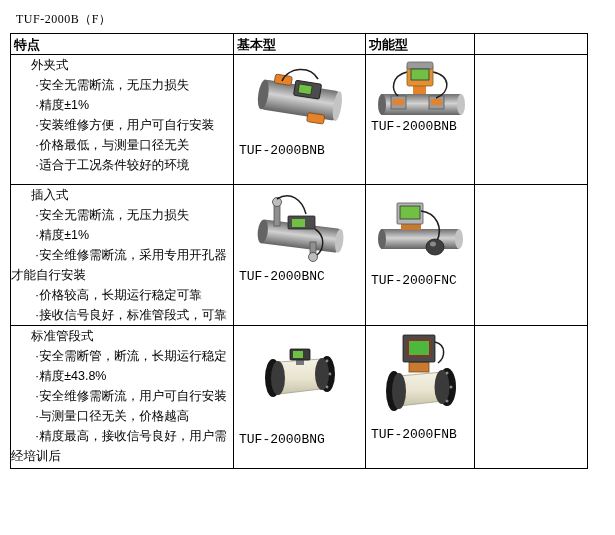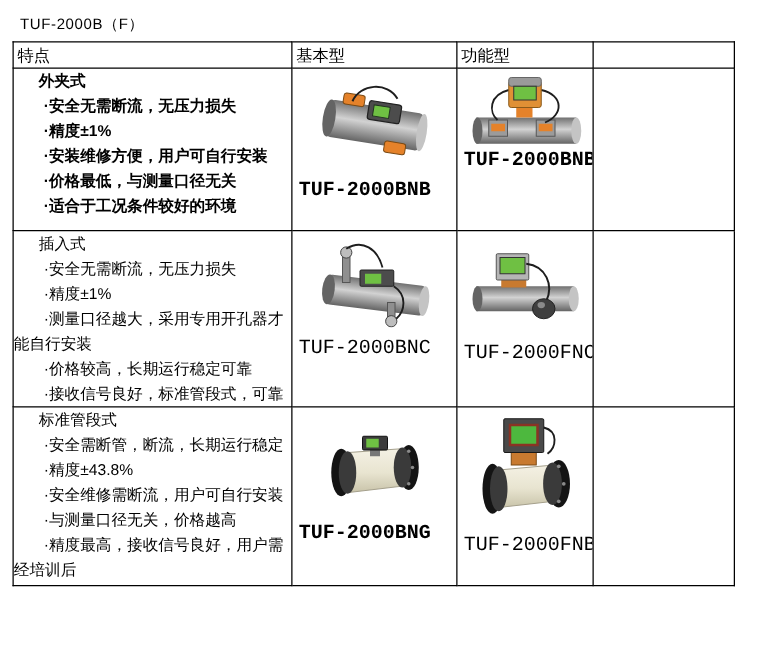--- a/index.html
+++ b/index.html
@@ -6,42 +6,42 @@
   body {
     width:615px; height:535px;
     background:#ffffff;
     font-family:"Liberation Sans", sans-serif;
     color:#000;
     position:relative;
     overflow:hidden;
   }
   .doc-title {
     position:absolute; left:16px; top:11px;
-    font-family:Liberation Sans, sans-serif;
+    font-family:Liberation Serif, serif;
     font-size:12px; letter-spacing:0.5px;
     white-space:nowrap;
   }
   table.spec {
     position:absolute; left:10px; top:33px;
     border-collapse:collapse; table-layout:fixed;
     width:577px;
   }
   .spec th, .spec td {
     border:1px solid #000;
     padding:0;
     vertical-align:top;
     box-sizing:border-box;
     overflow:hidden;
   }
   .spec th {
-    font-weight:normal; text-align:left;
+    font-weight:bold; text-align:left;
     font-size:13px; height:19px;
     padding:2px 0 0 3px;
   }
-  tr.r1 { height:130px;font-weight:bold; }
+  tr.r1 { height:130px; }
   tr.r2 { height:123px; }
   tr.r3 { height:143px; }
   .features-cell {
     font-size:12.5px;
     line-height:20px;
     padding:1px 0 0 3px;
   }
   .sec-title   { text-indent:20px; }
   .bullet      { text-indent:24px; }
   .product-cell { position:relative; }
@@ -49,29 +49,29 @@
     display:flex; justify-content:center; align-items:flex-start;
   }
   .img-r1b { margin-top:6px;  height:74px; }
   .img-r1f { margin-top:4px;  height:58px; }
   .img-r2b { margin-top:7px;  height:70px; }
   .img-r2f { margin-top:11px; height:62px; }
   .img-r3b { margin-top:8px;  height:74px; }
   .img-r3f { margin-top:3px;  height:84px; }
   .model-label {
     font-family:"Liberation Mono", monospace;
-    font-size:16px;
+    font-size:13px;
     padding-left:5px;
     white-space:nowrap;
   }
   .lbl-r1b { margin-top:8px; }
   .lbl-r1f { margin-top:2px; }
   .lbl-r2b { margin-top:7px; }
   .lbl-r2f { margin-top:15px; }
-  .lbl-r3b { margin-top:9px;font-weight:bold; }
+  .lbl-r3b { margin-top:24px; }
   .lbl-r3f { margin-top:14px; }
 </style>
 </head>
 <body>
 
 <div class="doc-title">TUF-2000B（F）</div>
 
 <table class="spec">
   <colgroup>
     <col style="width:223px">
@@ -148,21 +148,21 @@
       <div class="model-label lbl-r1f">TUF-2000BNB</div>
     </td>
     <td></td>
   </tr>
 
   <tr class="r2">
     <td class="features-cell">
       <div class="sec-title">插入式</div>
       <div class="bullet">·安全无需断流，无压力损失</div>
       <div class="bullet">·精度±1%</div>
-      <div class="bullet">·测量口径越大，采用专用开孔器才能自行安装</div>
+      <div class="bullet">·安全维修需断流，采用专用开孔器才能自行安装</div>
       <div class="bullet">·价格较高，长期运行稳定可靠</div>
       <div class="bullet">·接收信号良好，标准管段式，可靠</div>
     </td>
     <td class="product-cell">
       <div class="img-wrap img-r2b">
         <svg width="100" height="70" viewBox="0 0 100 70" aria-hidden="true">
           <defs>
                 <linearGradient id="g3" x1="0" y1="0" x2="0" y2="1">
             <stop offset="0" stop-color="#707070"></stop>
                   <stop offset="0.45" stop-color="#d2d2d2"></stop>

